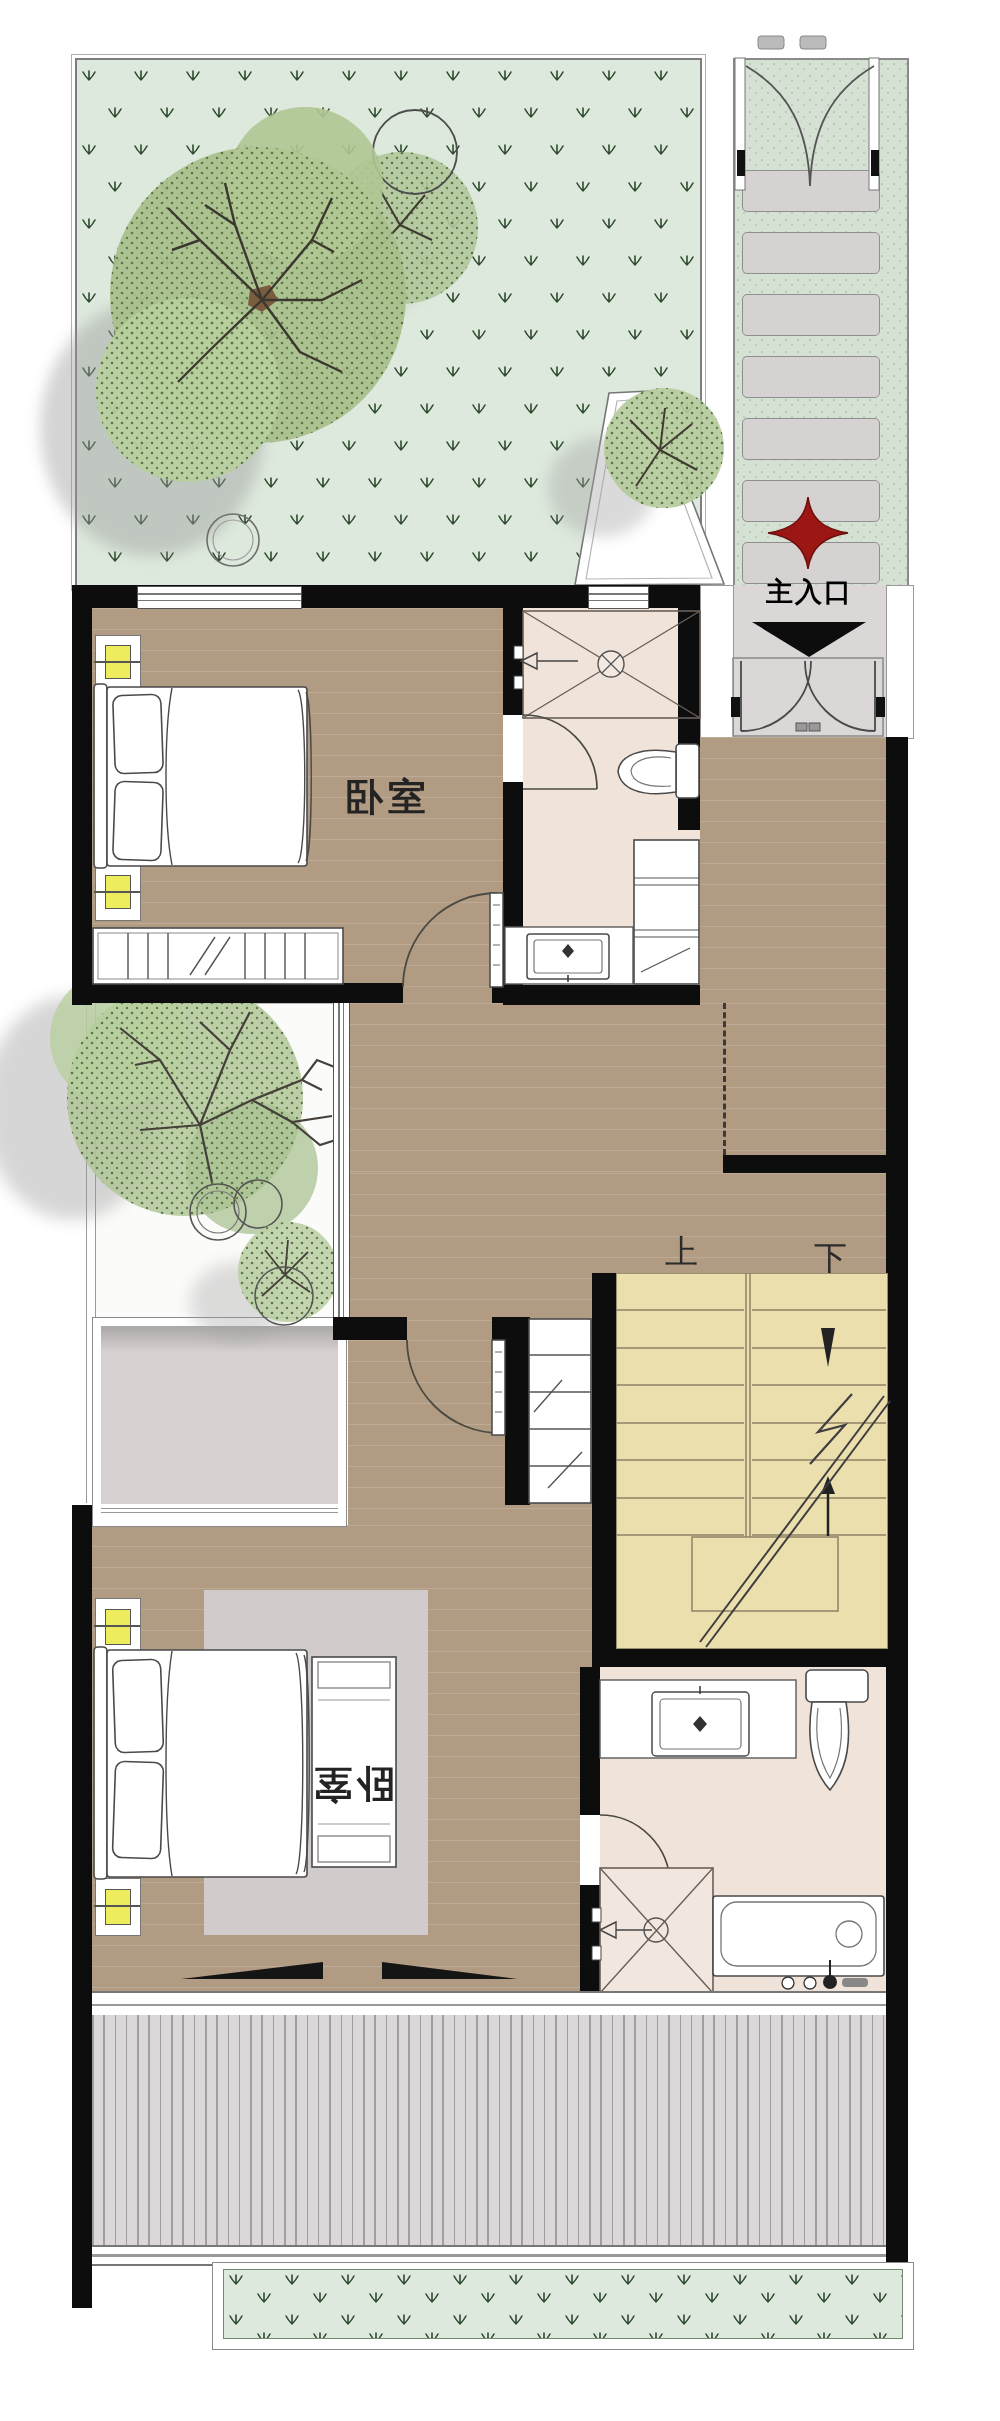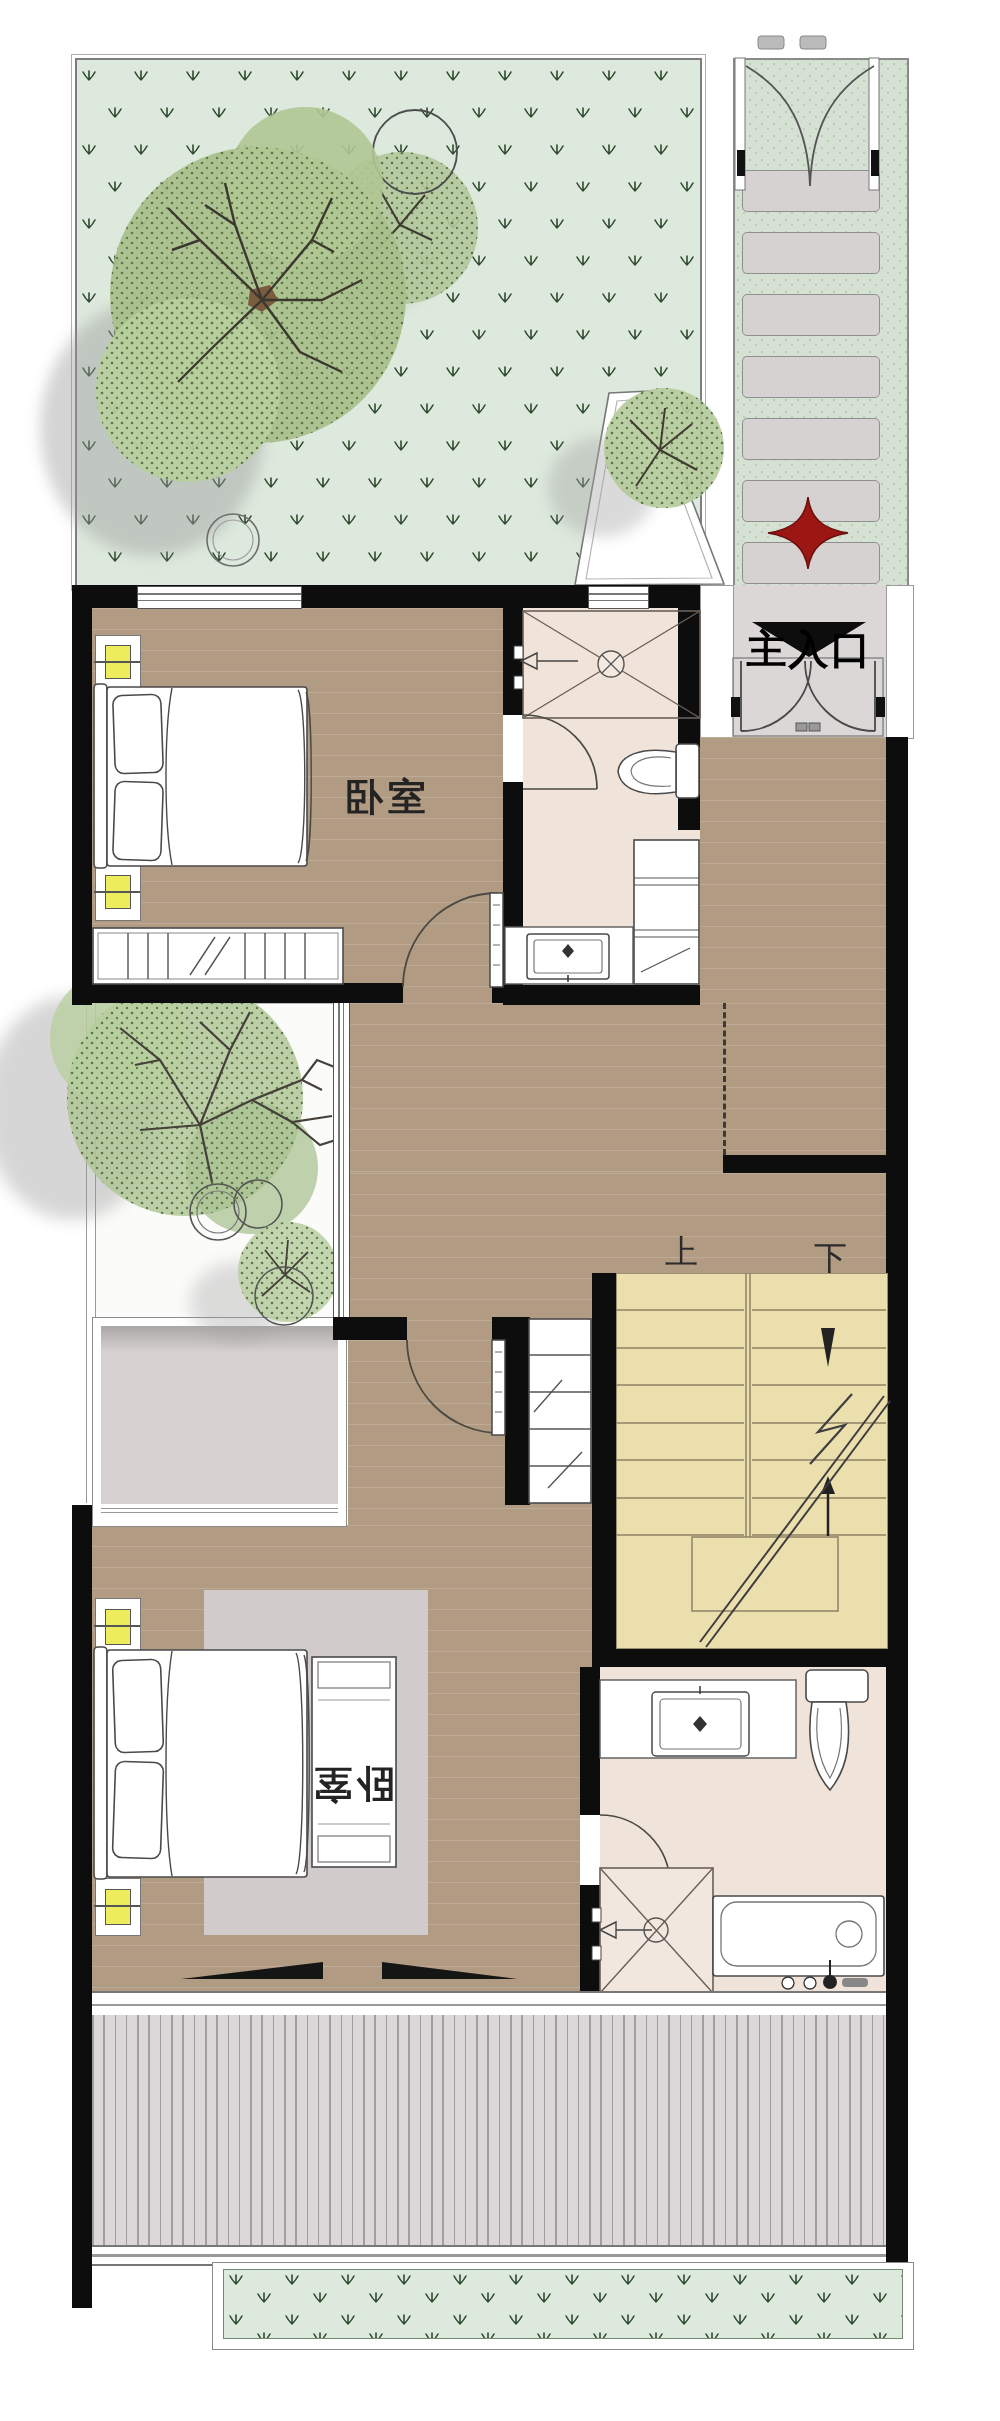--- a/index.html
+++ b/index.html
@@ -25,21 +25,21 @@
   .courtyard{background:#fbfbfa;border-left:1px solid #aaa;border-top:1px solid #bbb;}
   .stairs{background:var(--stair-tread,#ecdfae);border:1px solid #9a8f6f;}
   .deck{background:var(--deck-gray,#dcd8da);
         background-image:repeating-linear-gradient(90deg,#a19da0 0 1.5px,transparent 1.5px 11.3px);}
   .band{background:#fff;border-top:2px solid #777;border-bottom:2px solid #777;
         background-image:linear-gradient(180deg,transparent 44%,#999 44% 56%,transparent 56%);}
   .grass-frame{background:#fff;border:1px solid #8a8a8a;}
   .dashed-line{border-left:3px dashed #3a3a3a;}
   .cjk{color:#232323;font-weight:700;}
   .lbl-room{font-size:38px;letter-spacing:5px;}
-  .lbl-entr{font-size:40px;letter-spacing:2px;color:#000;margin-top:48px;}
+  .lbl-entr{font-size:27px;letter-spacing:2px;color:#000;}
   .lbl-stair{font-size:33px;font-weight:400;color:#2b2b2b;}
   svg{display:block;overflow:visible;}
 </style>
 </head>
 <body>
 
 <div id="plan">
 
   <div class="abs garden" style="left:75px;top:58px;width:623px;height:525px;">
     <svg width="623" height="525">

